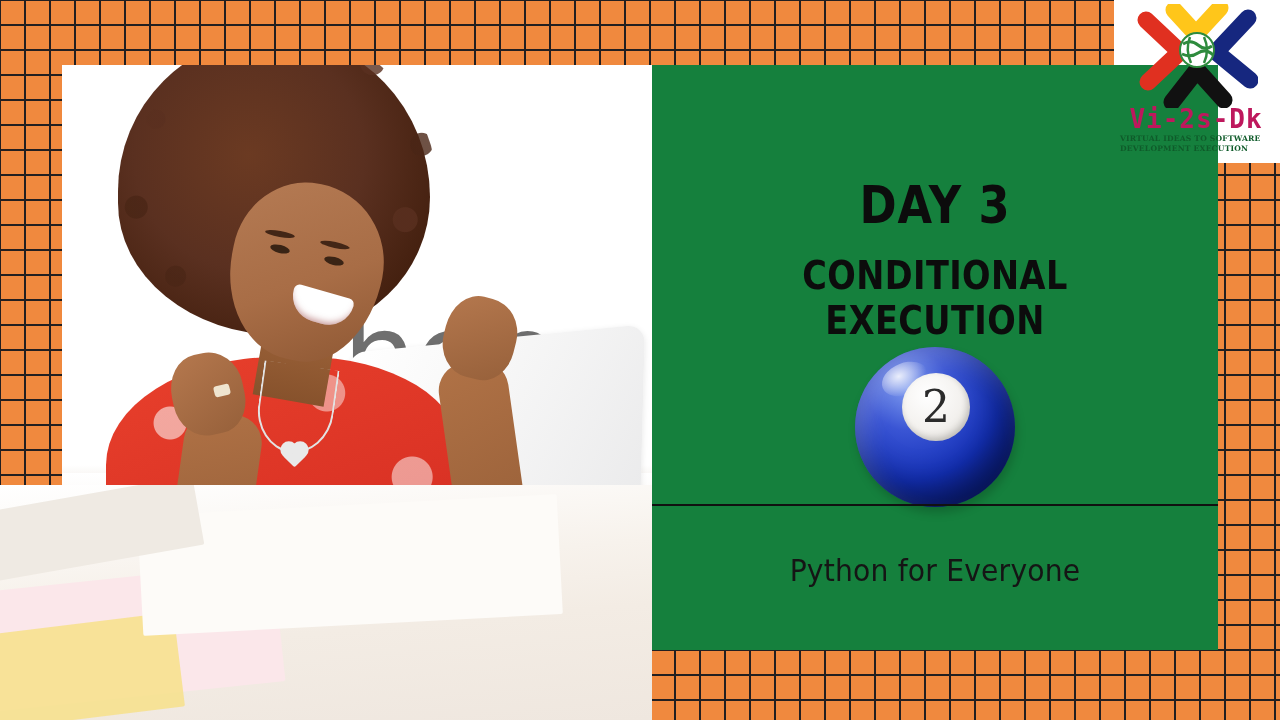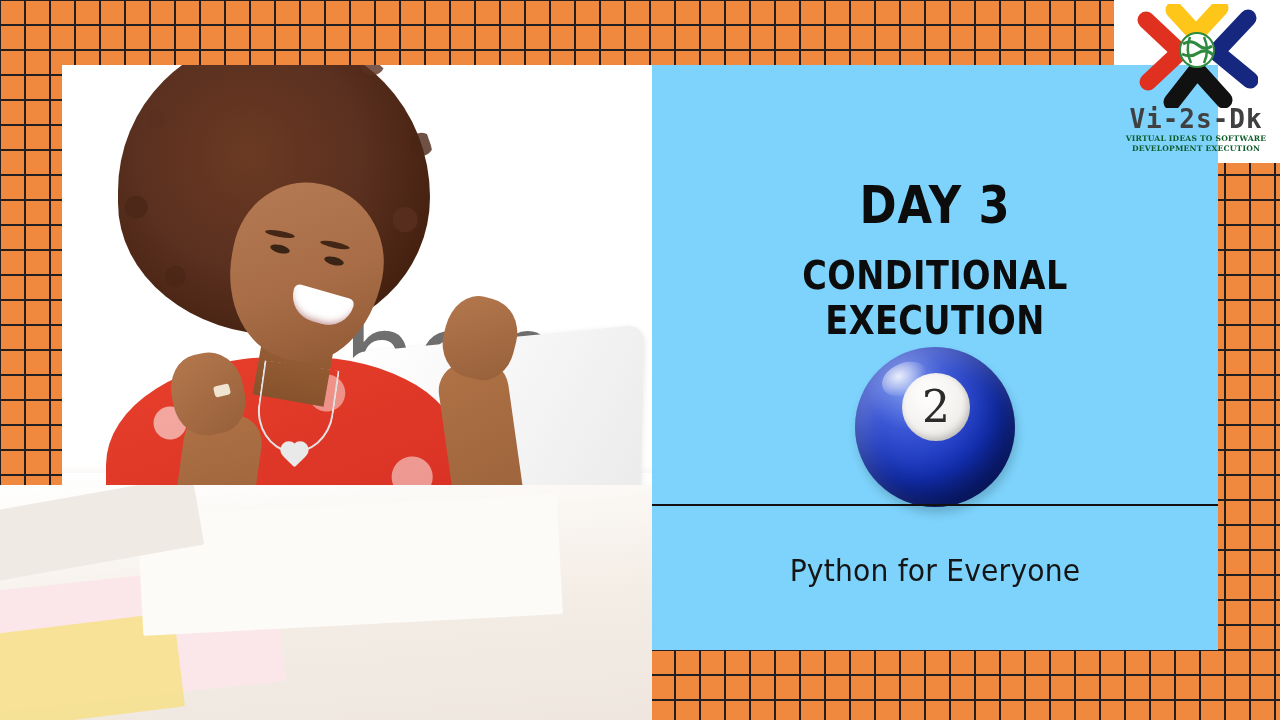--- a/index.html
+++ b/index.html
@@ -167,21 +167,21 @@
   .fist.r{left:382px;top:232px;transform:rotate(14deg);}
   .arm{
     position:absolute;background:linear-gradient(160deg,#b07246,#975f38);
   }
   .arm.l{left:116px;top:348px;width:78px;height:140px;border-radius:30px 28px 14px 14px;transform:rotate(8deg);}
   .arm.r{left:386px;top:296px;width:70px;height:190px;border-radius:28px 28px 16px 16px;transform:rotate(-8deg);}
   .ring{position:absolute;left:152px;top:320px;width:16px;height:11px;background:#efe4cf;border-radius:3px;transform:rotate(-14deg);}
 
   
   .textpane{
-    position:absolute;left:590px;top:0;width:566px;height:585px;background:#7dd3fc;
+    position:absolute;left:590px;top:0;width:566px;height:585px;background:#15803d;
   }
   .day-title{
     position:absolute;left:0;top:110px;width:566px;text-align:center;
     font-family:"DejaVu Sans", sans-serif;
     font-weight:700;font-size:52px;letter-spacing:1px;color:#0c0c0c;
     transform:scaleX(.86);transform-origin:50% 50%;
   }
   .subtitle{
     position:absolute;left:0;top:188px;width:566px;text-align:center;
     font-family:"DejaVu Sans", sans-serif;
@@ -220,24 +220,24 @@
     font-size:30px;color:#151515;letter-spacing:.2px;
     transform:scaleX(.94);transform-origin:50% 50%;
   }
 
   
   .logo{position:absolute;right:8px;top:4px;width:152px;height:156px;}
   .logo-mark{position:absolute;left:16px;top:0;width:122px;height:104px;}
   .logo-name{
     position:absolute;left:0;top:100px;width:152px;text-align:center;
     font-family:"DejaVu Sans Mono", monospace;
-    font-weight:700;font-size:26px;color:#404040;letter-spacing:1px;
+    font-weight:700;font-size:26px;color:#be185d;letter-spacing:1px;
   }
   .logo-tag{
-    position:absolute;left:0;top:130px;width:152px;text-align:center;
+    position:absolute;left:0;top:130px;width:152px;
     font-family:"DejaVu Serif", serif;
     font-weight:700;font-size:7.6px;color:#0f5b2a;line-height:1.28;
     letter-spacing:.2px;
   }
 </style>
 </head>
 <body>
 
 <div class="slide">
 

